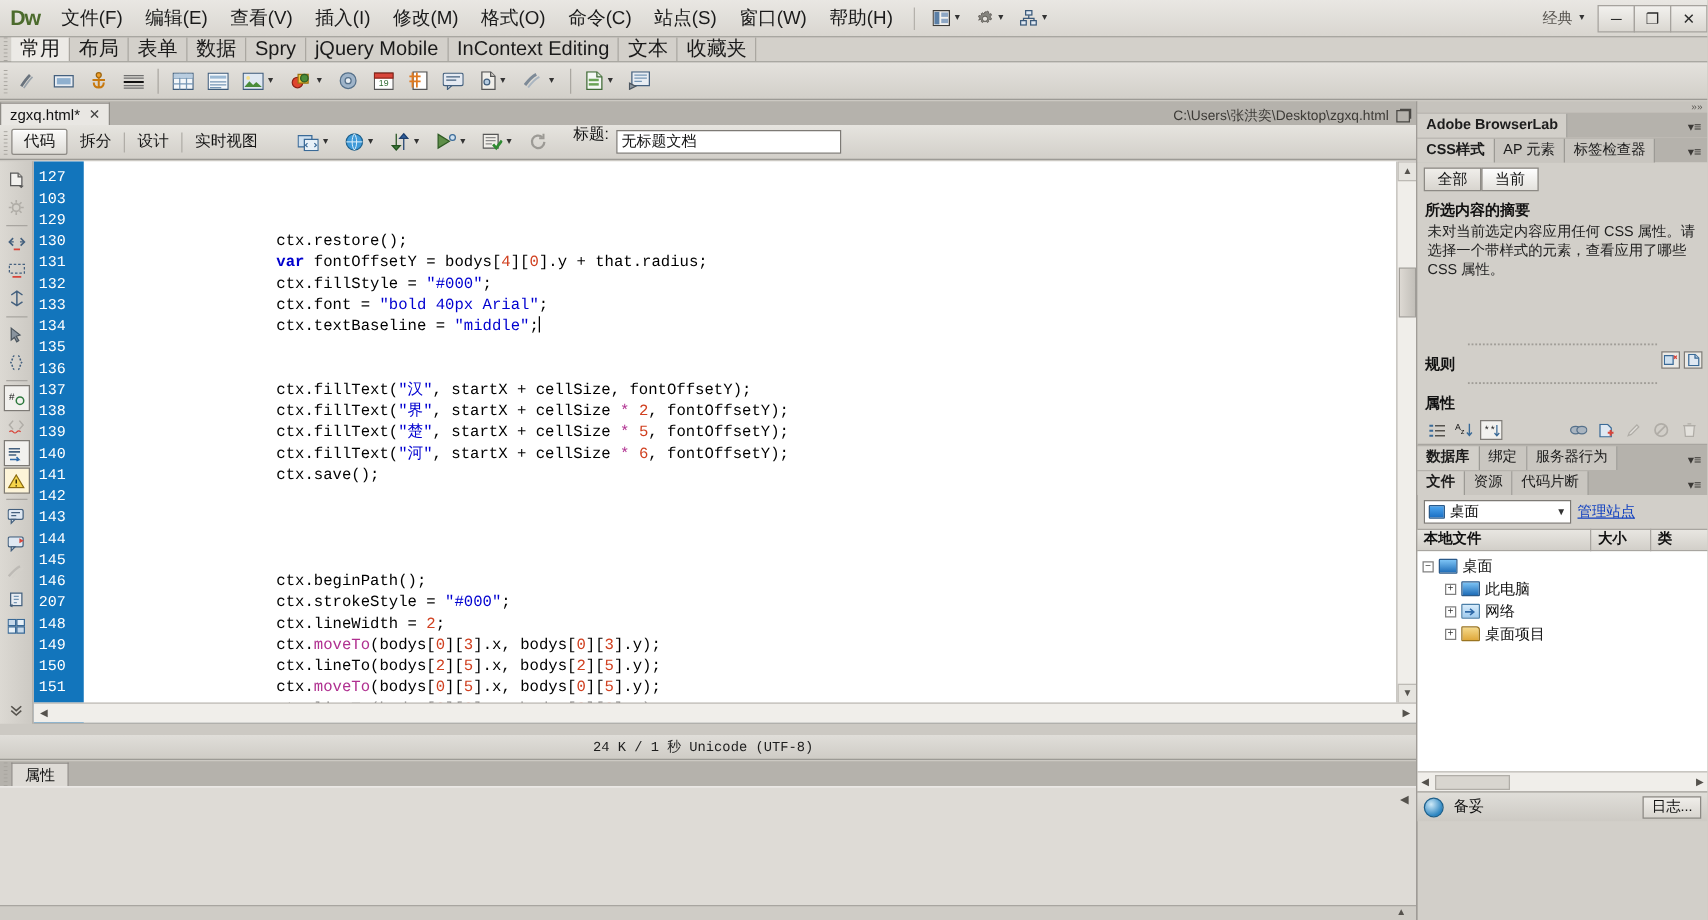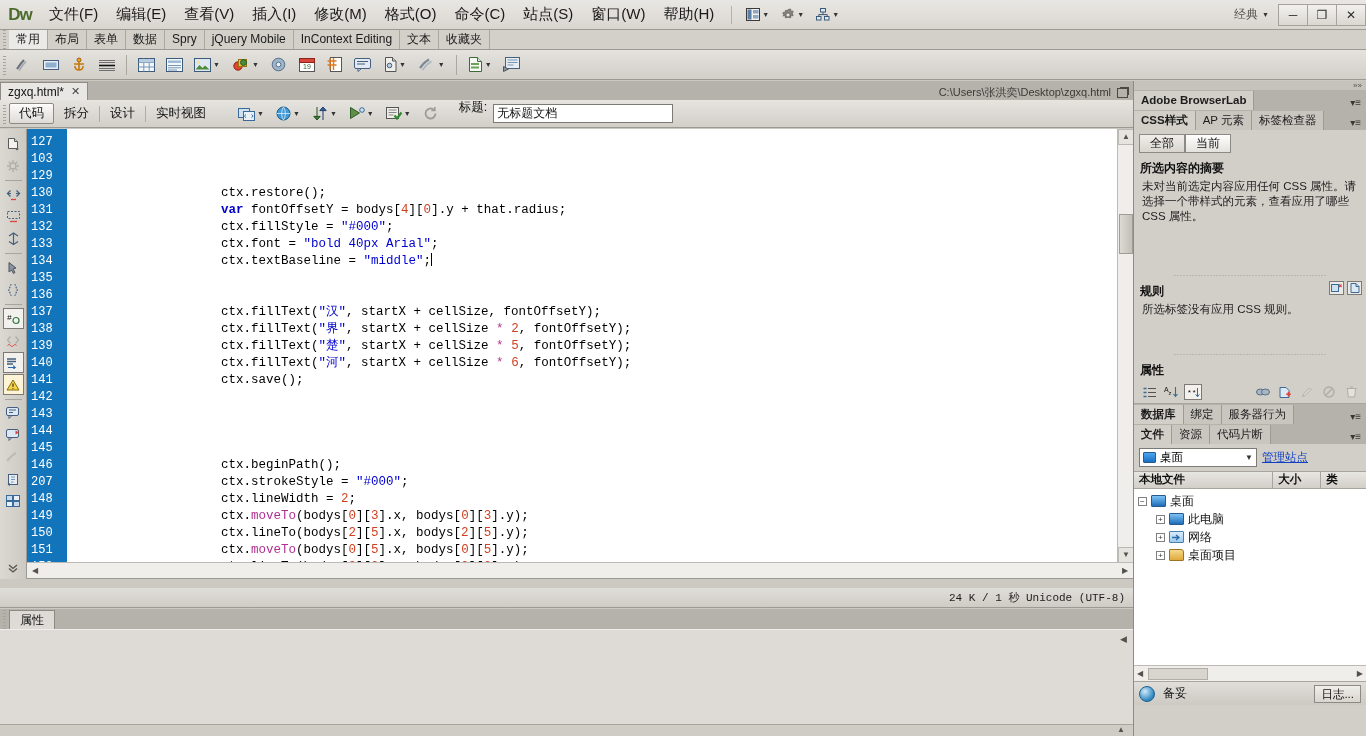--- a/index.html
+++ b/index.html
@@ -50,21 +50,21 @@
     position: absolute; left: 0; top: 30px; width: 1366px; height: 20px;
     background: #d3d0ca; display: flex; align-items: flex-end;
     border-bottom: 1px solid #9c9a95;
   }
   .grip {
     width: 9px; height: 20px;
     background: repeating-linear-gradient(to bottom, #a6a39d 0 1px, transparent 1px 3px);
     background-size: 3px 3px; background-position: 3px 4px; background-repeat: repeat-y;
   }
   .ins-tab {
-    height: 19px; line-height: 19px; padding: 0 7px; font-size: 12px;
+    height: 19px; line-height: 19px; padding: 0 7px; font-size: 16px;
     color: #1a1a1a; border-right: 1px solid #aaa7a1; cursor: default;
   }
   .ins-tab.active { background: #eceae6; font-weight: normal; }
 
   
   .icontoolbar {
     position: absolute; left: 0; top: 50px; width: 1366px; height: 30px;
     background: linear-gradient(#e4e2dd, #d2cfc9);
     border-bottom: 1px solid #9c9a95;
     display: flex; align-items: center;
@@ -180,21 +180,21 @@
     background: #f0eeea; border-top: 1px solid #bdbab5;
     display: flex; align-items: center; justify-content: space-between;
   }
   .hs-arrow { width: 16px; height: 15px; text-align: center; font-size: 8px; color: #55524d; line-height: 15px; }
 
   
   .statusbar {
     position: absolute; left: 0; top: 588px; width: 1133px; height: 20px;
     background: linear-gradient(#e0ded9, #cfccc6);
     border-bottom: 1px solid #9c9a95;
-    display: flex; align-items: center; justify-content: flex-end;
+    display: flex; align-items: center; justify-content: center;
   }
   .status-text {
     font-family: "Liberation Mono", "DejaVu Sans Mono", monospace;
     font-size: 11px; color: #1d1d1d; padding-right: 8px;
   }
 
   
   .propsbar {
     position: absolute; left: 0; top: 609px; width: 1133px; height: 20px;
     background: #b5b2ac; display: flex; align-items: flex-end;
@@ -843,21 +843,20 @@
             </svg>
           </div>
           <div class="mini-icon">
             <svg width="11" height="10" viewBox="0 0 11 10">
               <path d="M2 0.5h5l3 3v6H2z" fill="#dfe8f2" stroke="#3a6a97"></path>
               <path d="M7 0.5v3h3" fill="#b9cde0" stroke="#3a6a97"></path>
             </svg>
           </div>
         </div>
       </div>
-      <div class="sec-body" style="height:48px">所选标签没有应用 CSS 规则。</div>
 
       <div class="dotted-grip"></div>
       <div class="sec-title">属性</div>
       <div class="attr-toolbar">
         <div class="at-btn">
           <svg width="13" height="11" viewBox="0 0 13 11">
             <path d="M0.5 1.5h3M0.5 5.5h3M0.5 9.5h3" stroke="#3a6a97" stroke-width="1.6"></path>
             <path d="M5 1.5h8M5 5.5h8M5 9.5h8" stroke="#55524d" stroke-width="1.2"></path>
           </svg>
         </div>

